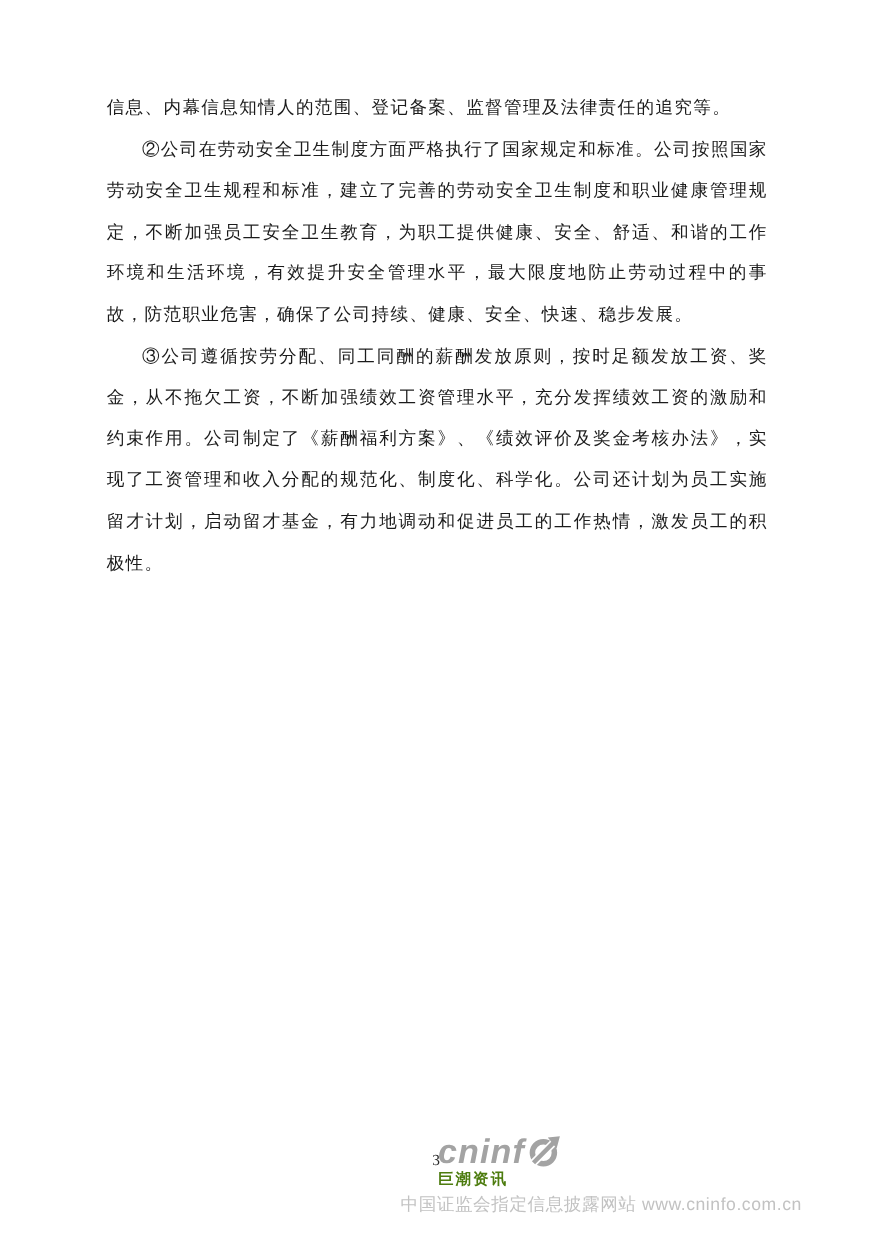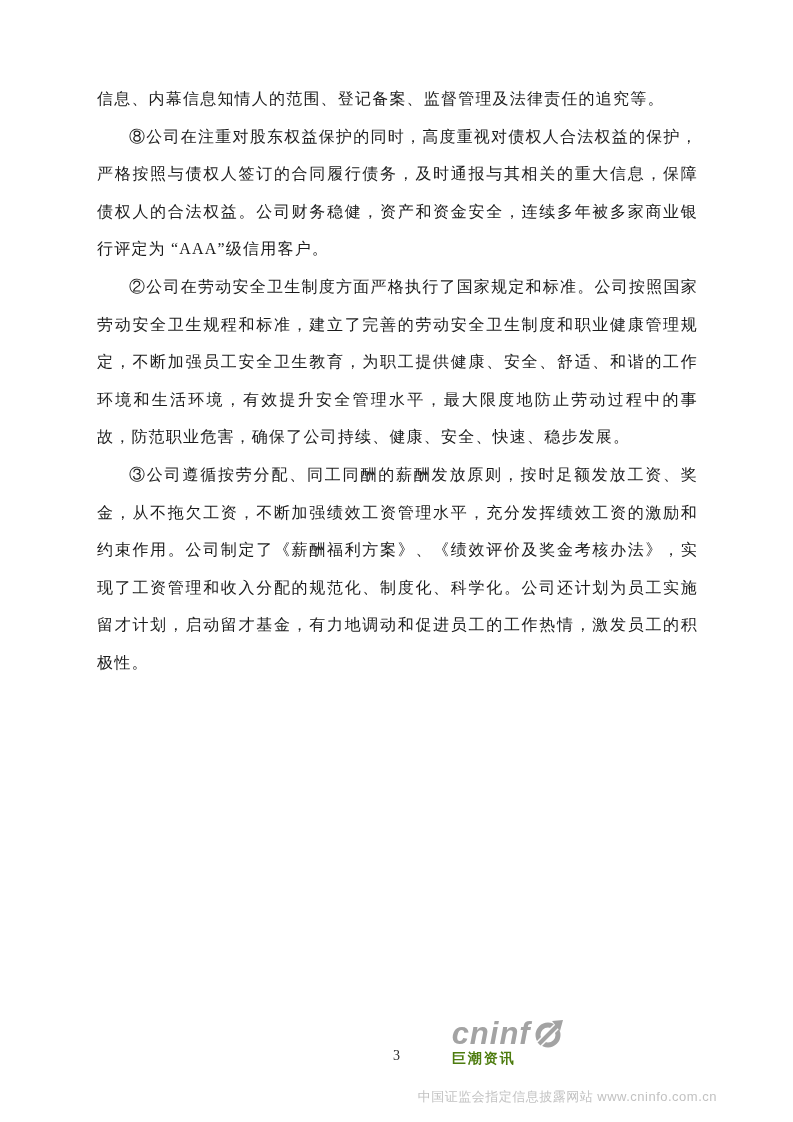--- a/index.html
+++ b/index.html
@@ -28,21 +28,21 @@
   .page-number {
     position:absolute;
     bottom:58px; left:0; right:0;
     text-align:center;
     font-size:14px;
     color:#2a2a2a;
     font-family:"Liberation Serif","DejaVu Serif",serif;
   }
   .watermark {
     position:absolute;
-    right:76px; bottom:16px;
+    right:64px; bottom:16px;
     display:flex;
     flex-direction:column;
     align-items:flex-start;
   }
   .logo-row {
     display:flex;
     align-items:center;
     gap:1px;
   }
   .logo-text {
@@ -58,36 +58,35 @@
   .brand {
     font-family:"Liberation Sans","DejaVu Sans",sans-serif;
     font-size:14px;
     font-weight:bold;
     color:#4d7c0f;
     letter-spacing:2px;
     margin-top:1px;
   }
   .tagline {
     font-family:"Liberation Sans","DejaVu Sans",sans-serif;
-    font-size:13px;
+    font-size:16px;
     color:#c2c2c2;
     letter-spacing:0.5px;
     white-space:nowrap;
-    margin-top:20px;
+    margin-top:4px;
     margin-left:-34px;
   }
 </style>
 </head>
 <body>
 
 <div class="page">
 
   <div class="content">
     <p class="para no-indent">信息、内幕信息知情人的范围、登记备案、监督管理及法律责任的追究等。</p>
-    <p class="para">⑧公司在注重对股东权益保护的同时，高度重视对债权人合法权益的保护，严格按照与债权人签订的合同履行债务，及时通报与其相关的重大信息，保障债权人的合法权益。公司财务稳健，资产和资金安全，连续多年被多家商业银行评定为 “AAA”级信用客户。</p>
     <p class="para">②公司在劳动安全卫生制度方面严格执行了国家规定和标准。公司按照国家劳动安全卫生规程和标准，建立了完善的劳动安全卫生制度和职业健康管理规定，不断加强员工安全卫生教育，为职工提供健康、安全、舒适、和谐的工作环境和生活环境，有效提升安全管理水平，最大限度地防止劳动过程中的事故，防范职业危害，确保了公司持续、健康、安全、快速、稳步发展。</p>
     <p class="para">③公司遵循按劳分配、同工同酬的薪酬发放原则，按时足额发放工资、奖金，从不拖欠工资，不断加强绩效工资管理水平，充分发挥绩效工资的激励和约束作用。公司制定了《薪酬福利方案》、《绩效评价及奖金考核办法》，实现了工资管理和收入分配的规范化、制度化、科学化。公司还计划为员工实施留才计划，启动留才基金，有力地调动和促进员工的工作热情，激发员工的积极性。</p>
 
   </div>
 
   <div class="page-number">3</div>
 
   <div class="watermark">
     <div class="logo-row">
       <span class="logo-text">cninf</span>

